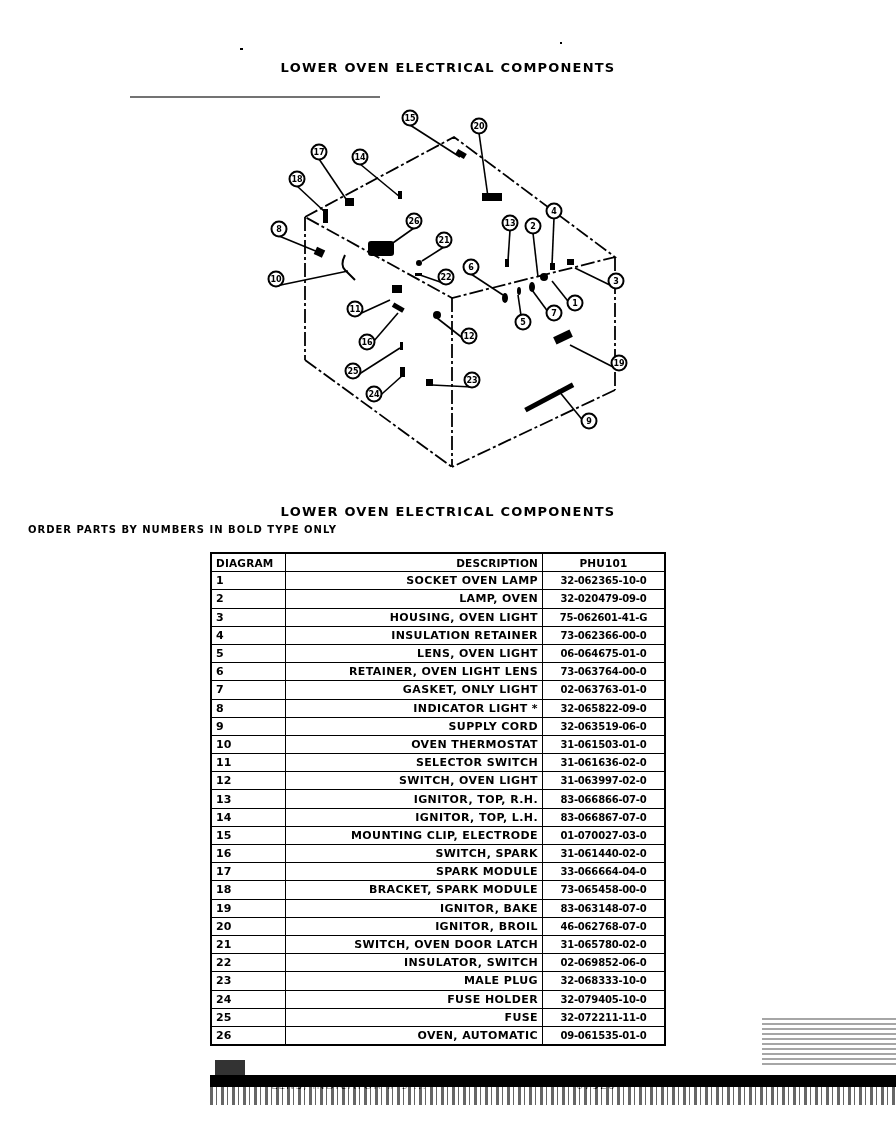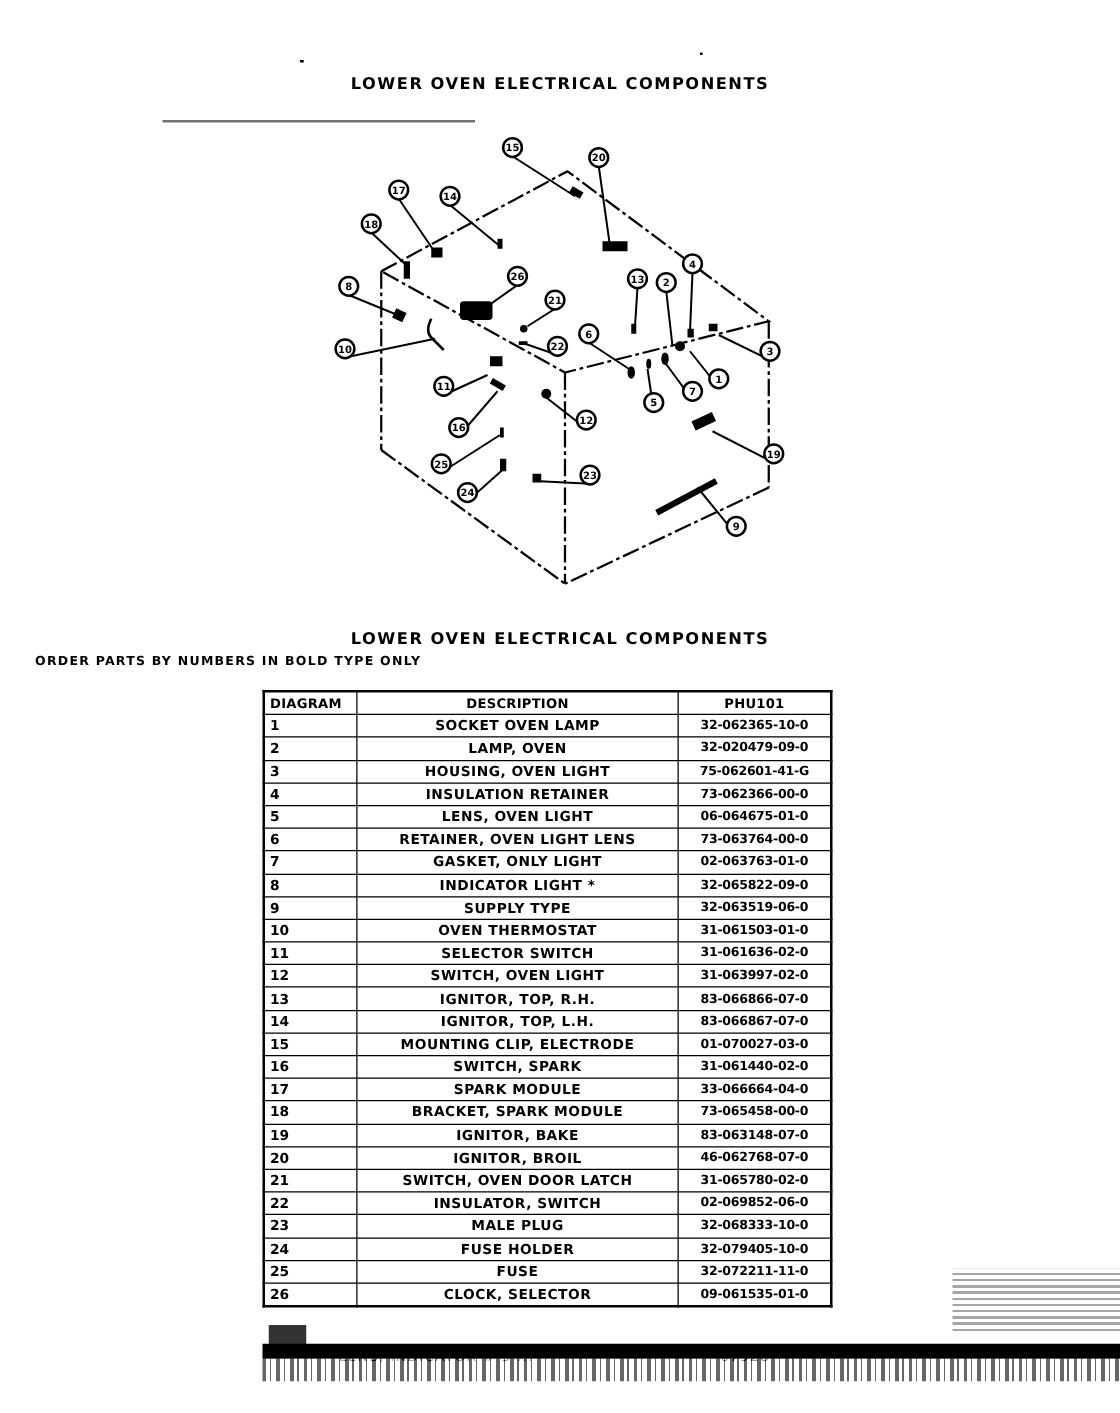--- a/index.html
+++ b/index.html
@@ -26,21 +26,21 @@
   table.parts {
     position:absolute; left:210px; top:552px; width:456px;
     border-collapse:collapse; border:2px solid #000;
     font-weight:bold; font-size:11px;
   }
   table.parts th, table.parts td {
     border:1.5px solid #000; height:17.2px; padding:0 4px; white-space:nowrap;
   }
   table.parts th { font-size:10.5px; letter-spacing:.2px; }
   .c-diag { width:65px; text-align:left;margin-left:25px; }
-  .c-desc { width:248px; text-align:center; letter-spacing:.4px; }
+  .c-desc { width:248px; text-align:right; letter-spacing:.4px; }
   .c-part { text-align:center; font-size:10px; letter-spacing:-.2px;margin-top:14px; }
   .footer {
     position:absolute; left:220px; top:1058px; width:480px; height:18px;
     font-weight:normal; font-size:11px;margin-top:20px;
   }
   .footer .note { position:absolute; left:40px; top:1px; letter-spacing:1px; color:#222; }
   .footer .code { position:absolute; left:356px; top:1px; letter-spacing:1px; }
   .bottom-bar { position:absolute; left:210px; top:1075px; width:686px; height:12px; background:#000; }
   .bottom-smear { position:absolute; left:210px; top:1087px; width:686px; height:18px;
     background:repeating-linear-gradient(90deg,#000 0 3px,#fff 3px 6px,#000 6px 7px,#fff 7px 11px); opacity:.6; }
@@ -277,21 +277,21 @@
         <td class="c-desc">GASKET, ONLY LIGHT</td>
         <td class="c-part">02-063763-01-0</td>
       </tr>
       <tr>
         <td class="c-diag">8</td>
         <td class="c-desc">INDICATOR LIGHT  *</td>
         <td class="c-part">32-065822-09-0</td>
       </tr>
       <tr>
         <td class="c-diag">9</td>
-        <td class="c-desc">SUPPLY TYPE</td>
+        <td class="c-desc">SUPPLY CORD</td>
         <td class="c-part">32-063519-06-0</td>
       </tr>
       <tr>
         <td class="c-diag">10</td>
         <td class="c-desc">OVEN THERMOSTAT</td>
         <td class="c-part">31-061503-01-0</td>
       </tr>
       <tr>
         <td class="c-diag">11</td>
         <td class="c-desc">SELECTOR SWITCH</td>
@@ -362,21 +362,21 @@
         <td class="c-desc">FUSE HOLDER</td>
         <td class="c-part">32-079405-10-0</td>
       </tr>
       <tr>
         <td class="c-diag">25</td>
         <td class="c-desc">FUSE</td>
         <td class="c-part">32-072211-11-0</td>
       </tr>
       <tr>
         <td class="c-diag">26</td>
-        <td class="c-desc">CLOCK, SELECTOR</td>
+        <td class="c-desc">OVEN, AUTOMATIC</td>
         <td class="c-part">09-061535-01-0</td>
       </tr>
     </tbody>
 </table>
 
 <div class="right-smear"></div>
 <div class="left-smear"></div>
 <div class="footer">
   <span class="note">* LENS, INDICATOR  # 3 ...</span>
   <span class="code">67928</span>

